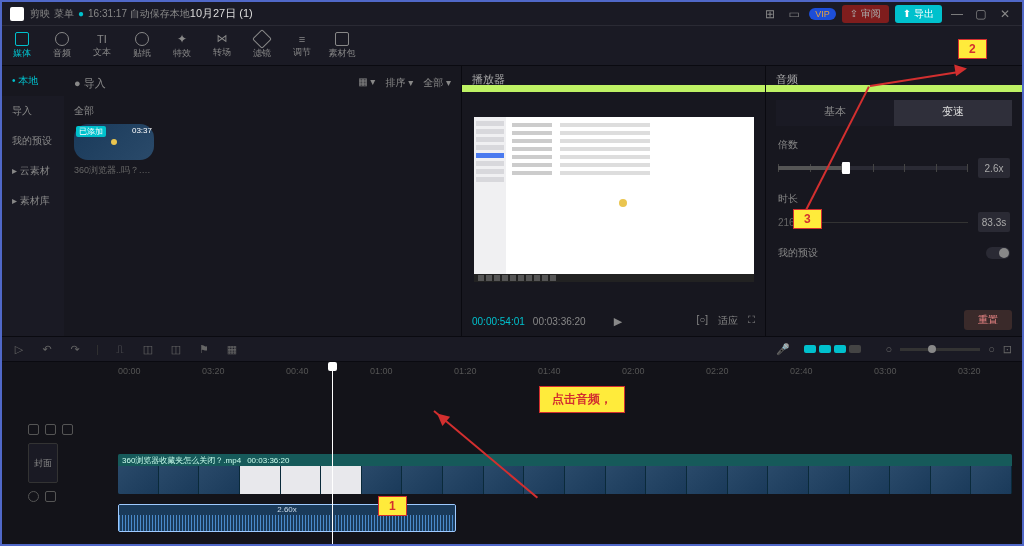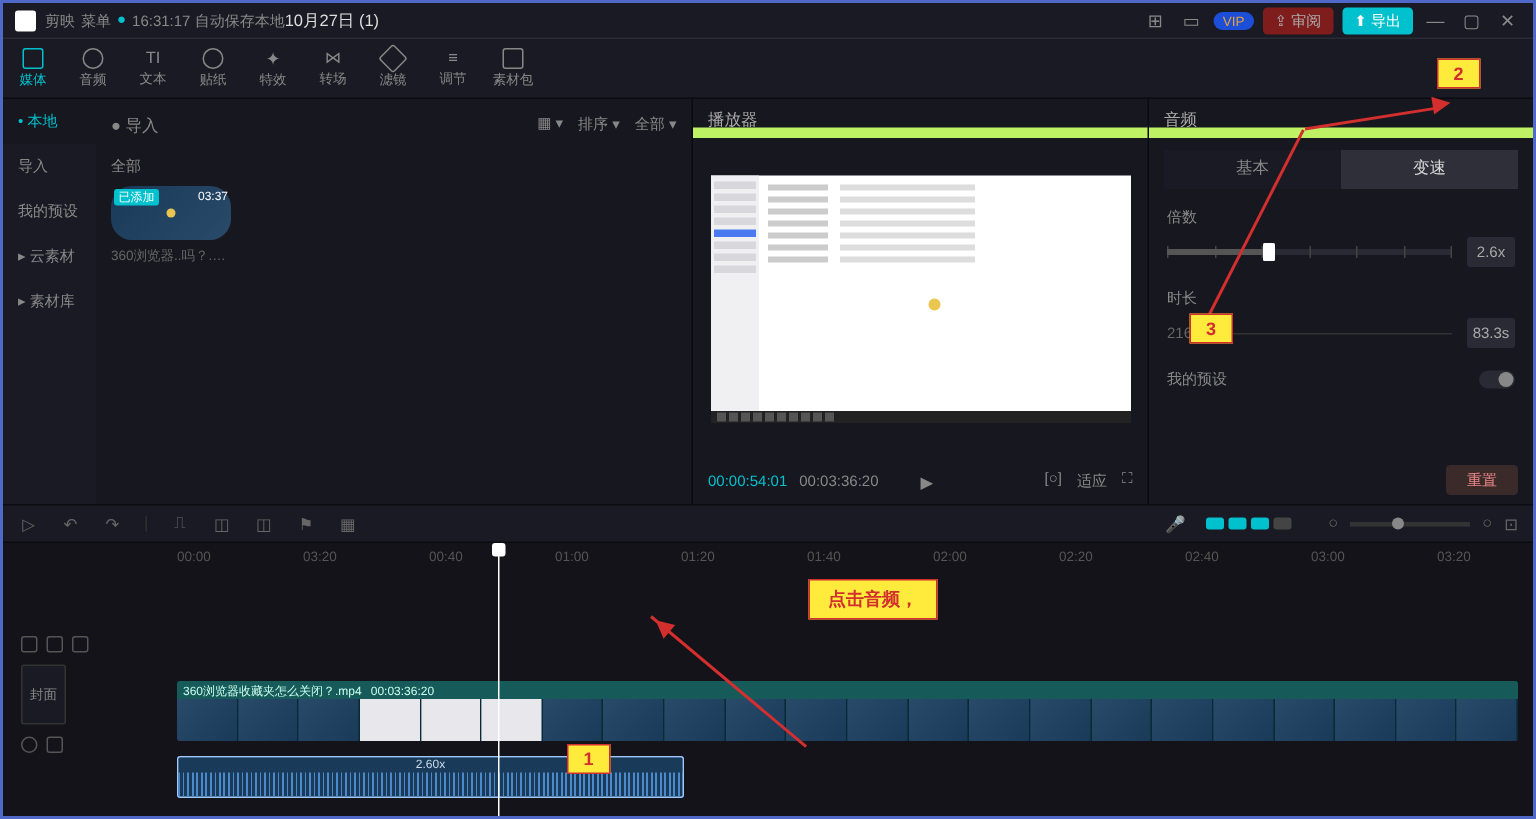--- a/index.html
+++ b/index.html
@@ -89,21 +89,21 @@
 .colorbtns{display:flex;gap:3px;margin-right:10px}
 .colorbtns span{width:12px;height:8px;border-radius:2px}
 
 
 .timeline{flex:1;background:#131319;position:relative;overflow:hidden}
 .ruler{height:20px;position:relative;color:#555;font-size:9px}
 .ruler-tick{position:absolute;top:4px}
 .playhead{position:absolute;top:0;bottom:0;width:1px;background:#fff;z-index:5}
 .playhead::before{content:"";position:absolute;top:0;left:-4px;width:9px;height:9px;background:#fff;border-radius:2px}
 .tracks{position:absolute;top:20px;left:0;right:0;bottom:0}
-.track-labels{position:absolute;left:0;top:0;bottom:0;width:110px;display:flex;flex-direction:column;justify-content:center;gap:8px;padding:0 12px}
+.track-labels{position:absolute;left:0;top:0;bottom:0;width:110px;display:flex;flex-direction:column;justify-content:center;gap:8px;padding:0 26px}
 .tlabel{display:flex;align-items:center;gap:6px;color:#666;font-size:10px}
 .tlabel span.ic{width:11px;height:11px;border:1px solid #555;border-radius:2px}
 .cover-btn{width:30px;height:40px;border:1px solid #333;display:flex;align-items:center;justify-content:center;font-size:9px;color:#888;border-radius:2px;background:#1a1a24}
 .video-track{position:absolute;left:116px;top:72px;height:42px;right:10px}
 .video-clip{position:absolute;left:0;top:0;height:40px;right:0;background:#1a3a3a;border-radius:2px;overflow:hidden}
 .clip-header{height:12px;background:#165a5a;color:#cfe;font-size:8px;padding:0 4px;display:flex;align-items:center;gap:6px}
 .clip-frames{height:28px;display:flex}
 .frame{flex:1;background:linear-gradient(135deg,#2a4a6a,#1a3a5a);border-right:1px solid #0a2a3a}
 .frame.light{background:#e8e8ec}
 .audio-track{position:absolute;left:116px;top:122px;height:28px;width:338px}

